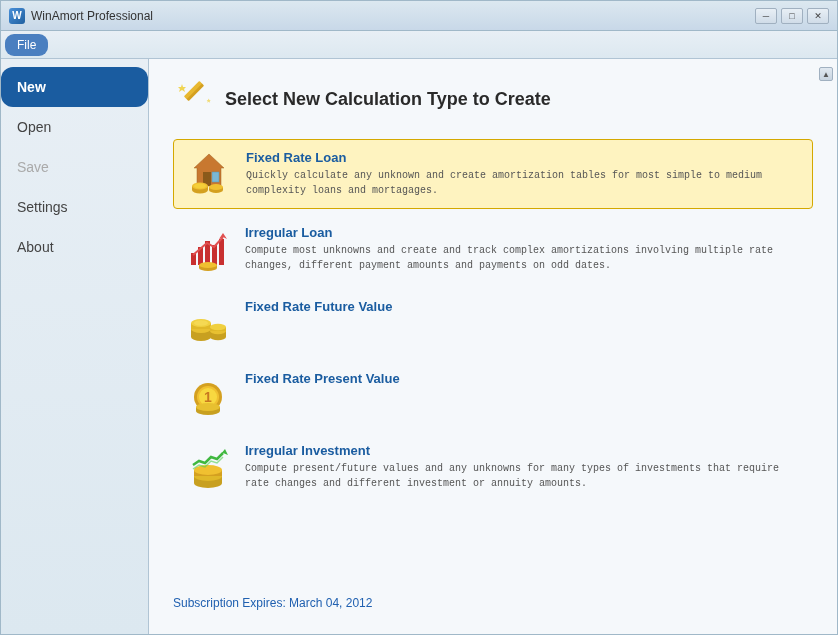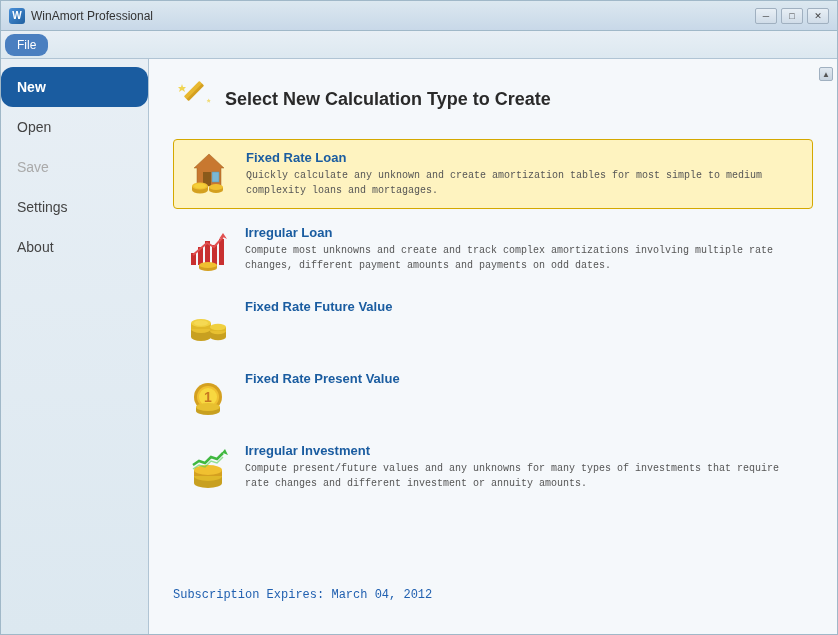--- a/index.html
+++ b/index.html
@@ -198,26 +198,25 @@
 
     .calc-item-desc {
       font-size: 10px;
       color: #555;
       line-height: 1.5;
       font-family: Liberation Mono, monospace;
     }
 
     .subscription-text {
       position: absolute;
-      bottom: 32px;
+      bottom: 24px;
       left: 24px;
       font-size: 12px;
       color: #2060b0;
       font-weight: 500;
-      font-family: Liberation Mono, monospace;
     }
 
     
     .scroll-area {
       position: absolute;
       top: 8px;
       right: 4px;
       width: 14px;
       display: flex;
       flex-direction: column;

